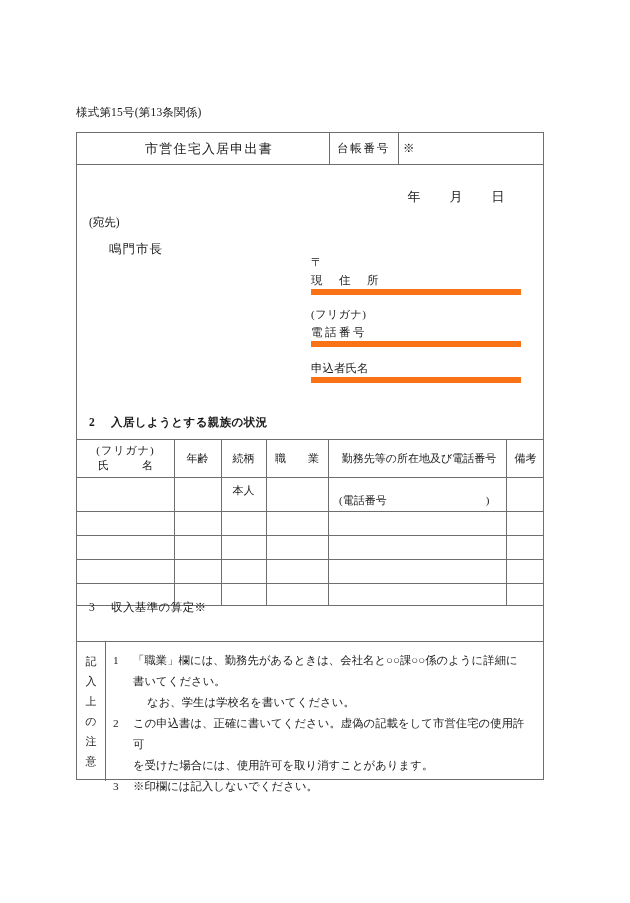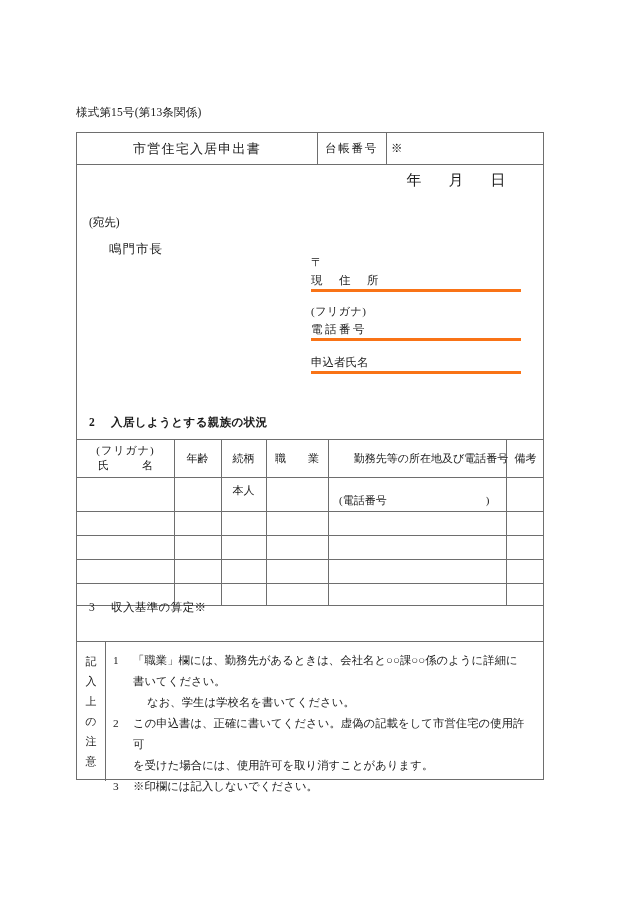--- a/index.html
+++ b/index.html
@@ -57,21 +57,21 @@
   .vline {
     position: absolute;
     top: 0;
     width: 0;
     border-left: 1px solid #6e6e6e;
   }
 
   
   .title-row {
     position: absolute;
-    left: 0; top: 0;
+    left: 12px; top: 0;
     width: 100%;
     height: 31px;
   }
   .doc-title {
     position: absolute;
     left: 0;
     top: 0;
     width: 240px;
     height: 31px;
     line-height: 31px;
@@ -103,24 +103,24 @@
   .date-line {
     position: absolute;
     left: 0;
     top: 31px;
     width: 100%;
     height: 33px;
   }
   .date-units {
     position: absolute;
     right: 24px;
-    top: 0;
+    top: 16px;
     height: 33px;
     line-height: 33px;
-    font-size: 15px;
+    font-size: 13px;
   }
   .date-units span { display: inline-block; width: 42px; text-align: center; }
 
   
   .addressee-label {
     position: absolute;
     left: 12px;
     top: 82px;
     font-size: 11.5px;
   }
@@ -139,21 +139,21 @@
     top: 122px;
     width: 210px;
   }
   .postal-mark {
     font-size: 11.5px;
     line-height: 15px;
     height: 15px;
   }
   .field {
     position: relative;
-    border-bottom: 3px solid #f97316;
+    border-bottom: 6px solid #f97316;
     height: 19px;
     margin-bottom: 11px;
   }
   .field-label {
     position: absolute;
     left: 0;
     bottom: 1px;
     font-size: 11.5px;
     letter-spacing: 2.5px;
     white-space: nowrap;
@@ -346,21 +346,21 @@
       </div>
       <div class="fam-cell fam-head" style="left:97px;top:0;width:47px;">
         <span>年齢</span>
       </div>
       <div class="fam-cell fam-head" style="left:144px;top:0;width:45px;">
         <span>続柄</span>
       </div>
       <div class="fam-cell fam-head" style="left:189px;top:0;width:62px;">
         <span>職　　業</span>
       </div>
-      <div class="fam-cell fam-head" style="left:265px;top:0;width:178px;">
+      <div class="fam-cell fam-head" style="left:253px;top:0;width:178px;">
         <span>勤務先等の所在地及び電話番号</span>
       </div>
       <div class="fam-cell fam-head" style="left:429px;top:0;width:39px;">
         <span>備考</span>
       </div>
 
       <div class="self-cell" style="left:144px;top:44px;width:45px;">
         <span>本人</span>
       </div>
       <div class="phone-inline" style="left:262px;top:54px;">

